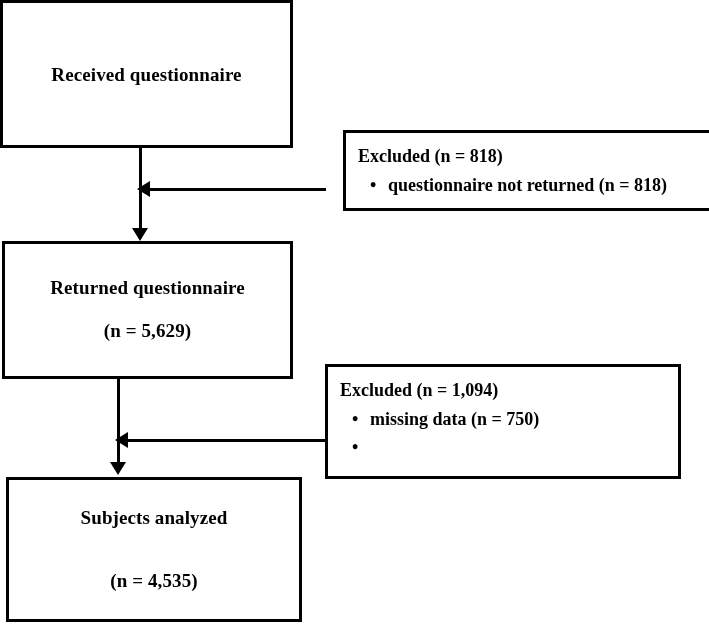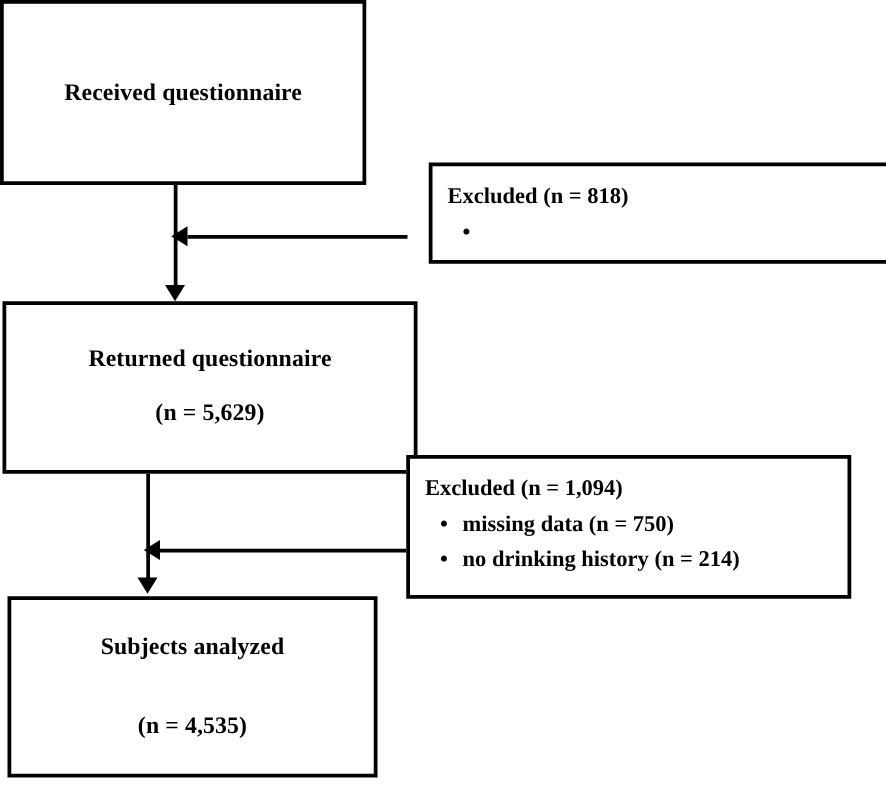--- a/index.html
+++ b/index.html
@@ -114,45 +114,45 @@
   <div class="arrow-down" style="left:132px; top:228px;"></div>
 
   <div class="h-line" style="left:150px; top:188px; width:176px;"></div>
   <div class="arrow-left" style="left:137px; top:181px;"></div>
 
   <div class="node-box excl-box" style="left:325px; top:130px; width:383px; height:81px;margin-left:18px;">
     <div class="excl-heading">Excluded (n = 818)</div>
     <ul class="excl-list">
       <li class="excl-item">
         <span class="bullet-dot">•</span>
+        <span>questionnaire not returned (n = 818)</span>
       </li>
     </ul>
   </div>
 
-  <div class="node-box centered-box" style="left:2px; top:241px; width:332px; height:138px;">
+  <div class="node-box centered-box" style="left:2px; top:241px; width:291px; height:138px;">
     <div class="box-title" style="margin-top:0px;">Returned questionnaire</div>
     <div class="box-count" style="margin-top:20px;">(n = 5,629)</div>
   </div>
 
   <div class="v-line" style="left:117px; top:379px; height:85px;"></div>
   <div class="arrow-down" style="left:110px; top:462px;"></div>
 
   <div class="h-line" style="left:128px; top:439px; width:198px;"></div>
   <div class="arrow-left" style="left:115px; top:432px;"></div>
 
   <div class="node-box excl-box" style="left:325px; top:364px; width:356px; height:115px;">
     <div class="excl-heading">Excluded (n = 1,094)</div>
     <ul class="excl-list">
       <li class="excl-item">
         <span class="bullet-dot">•</span>
         <span>missing data (n = 750)</span>
       </li>
       <li class="excl-item">
         <span class="bullet-dot">•</span>
-        <span>no drinking history (n = 214)</span>
       </li>
     </ul>
   </div>
 
   <div class="node-box centered-box" style="left:6px; top:477px; width:296px; height:145px;align-items:center;">
     <div class="box-title" style="margin-top:0px;">Subjects analyzed</div>
     <div class="box-count" style="margin-top:40px;">(n = 4,535)</div>
   </div>
 
 </div>

